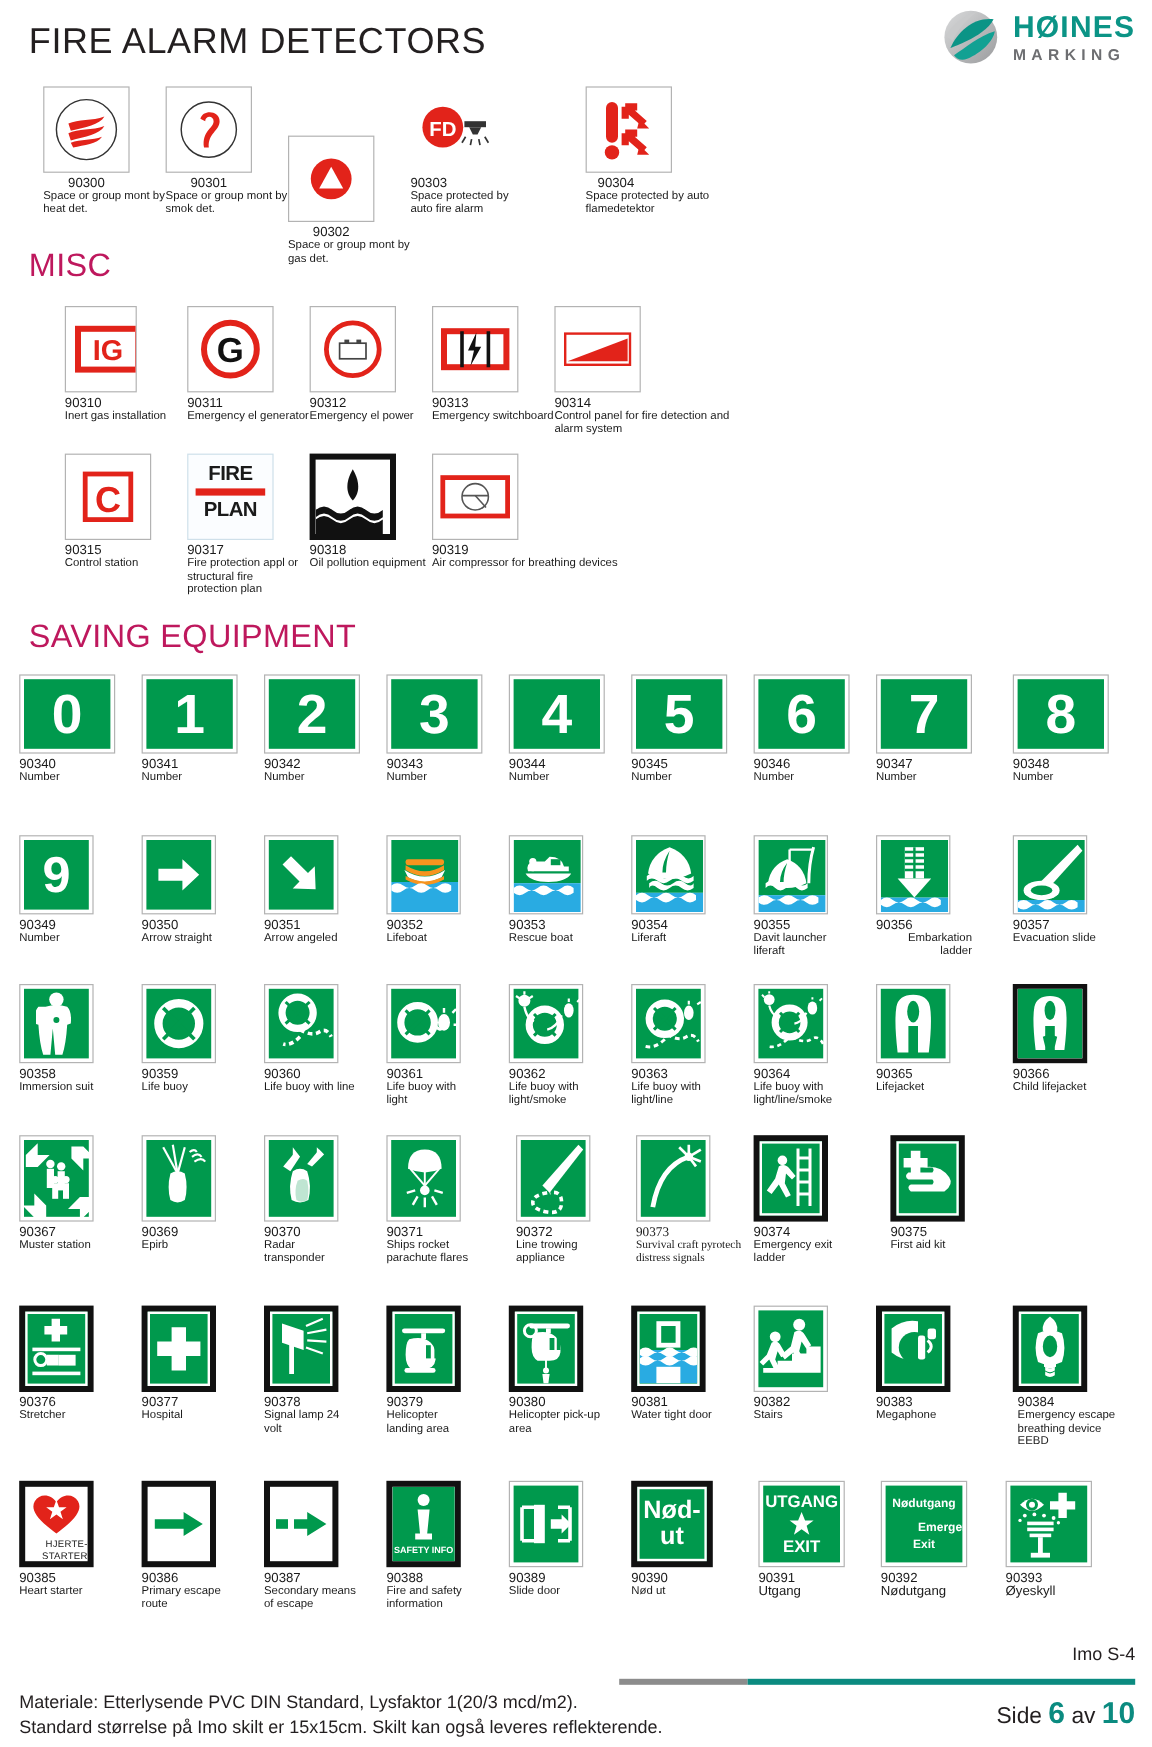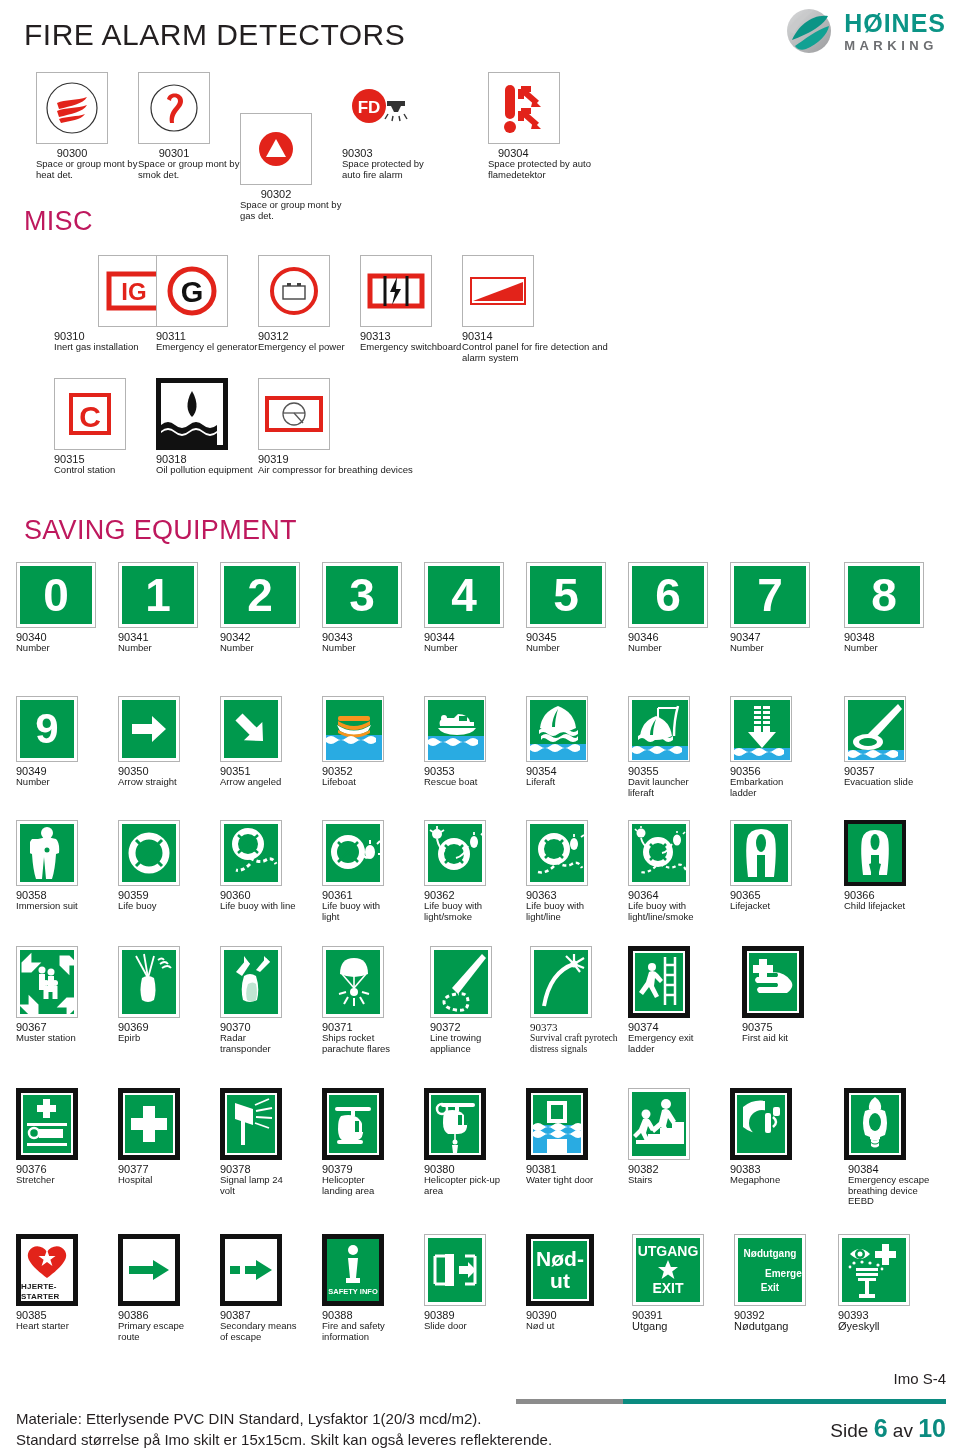--- a/index.html
+++ b/index.html
@@ -170,21 +170,21 @@
         <div class="desc">Space protected by auto flamedetektor</div>
       </div>
     </div>
   </div>
 
   <div class="sect-h" style="left:24px; top:206px;">MISC</div>
 
   <div class="row" style="left:54px; top:255px;">
 
     <div class="cell" style="width:102px;">
-      <div class="tile b-grey" style="width:80px;height:72px;margin-left:44px;">
+      <div class="tile b-grey" style="width:60px;height:72px;">
         <svg width="70" height="70" viewBox="0 0 70 70">
           <rect x="10" y="18" width="50" height="34" fill="none" stroke="#e2231a" stroke-width="5"></rect>
           <text x="35" y="44" font-family="Liberation Sans, sans-serif" font-size="24" font-weight="bold" fill="#e2231a" text-anchor="middle">IG</text>
         </svg>
       </div>
       <div class="cap">
         <div class="code">90310</div>
         <div class="desc">Inert gas installation</div>
       </div>
     </div>
@@ -255,20 +255,31 @@
           <text x="35" y="48" font-family="Liberation Sans, sans-serif" font-size="30" font-weight="bold" fill="#e2231a" text-anchor="middle">C</text>
         </svg>
       </div>
       <div class="cap">
         <div class="code">90315</div>
         <div class="desc">Control station</div>
       </div>
     </div>
 
 
+    <div class="cell" style="width:102px;">
+      <div class="tile b-blue" style="width:72px;height:72px;background:#fbfdff;">
+        <div style="text-align:center;font-size:17px;font-weight:bold;line-height:20px;margin-top:6px;letter-spacing:-.5px;">FIRE</div>
+        <div style="height:6px;background:#e2231a;margin:2px 6px;"></div>
+        <div style="text-align:center;font-size:17px;font-weight:bold;line-height:20px;letter-spacing:-.5px;">PLAN</div>
+      </div>
+      <div class="cap">
+        <div class="code">90317</div>
+        <div class="desc" style="width:96px;">Fire protection appl or structural fire protection plan</div>
+      </div>
+    </div>
 
     <div class="cell" style="width:102px;">
       <div class="tile" style="width:72px;height:72px;border:5px solid #111;background:#fff;">
         <svg width="62" height="62" viewBox="0 0 62 62">
           <path d="M31 8 C24 20 26 29 31 34 C36 29 38 20 31 8 Z" fill="#111"></path>
           <path d="M0 42 q7 -6 14 0 t14 0 t14 0 t14 0 v6 q-7 6 -14 0 t-14 0 t-14 0 t-14 0 Z" fill="#111"></path>
           <path d="M0 50 q7 -6 14 0 t14 0 t14 0 t14 0 v12 H0 Z" fill="#111"></path>
         </svg>
       </div>
       <div class="cap">
@@ -518,21 +529,21 @@
             <line x1="28" y1="6" x2="28" y2="32"></line>
           </g>
           <path d="M14 32 L42 32 L28 48 Z" fill="#fff"></path>
           <g fill="#fff">
               <path d="M0 50 q5 -4 10 0 t10 0 t10 0 t10 0 t10 0 v4 q-5 4 -10 0 t-10 0 t-10 0 t-10 0 t-10 0 Z"></path>
             </g>
         </svg>
       </div>
       <div class="cap">
         <div class="code">90356</div>
-        <div class="desc" style="width:80px;">Embarkation ladder</div>
+        <div class="desc" style="width:80px;text-align:right;">Embarkation ladder</div>
       </div>
     </div>
 
     <div class="cell" style="width:102px;">
       <div class="tile b-grey" style="width:62px;height:66px;padding:3px;margin-left:12px;">
         <svg width="56" height="60" viewBox="0 0 56 60">
           <rect width="56" height="50" fill="#00994d"></rect>
           <rect y="50" width="56" height="10" fill="#29abe2"></rect>
           <path d="M50 4 L18 36 L24 42 L54 9 Z" fill="#fff"></path>
           <ellipse cx="20" cy="42" rx="15" ry="8" fill="#fff"></ellipse>
@@ -1105,21 +1116,21 @@
   </div>
 
   <div class="row" style="left:16px; top:1234px;">
 
     <div class="cell" style="width:102px;">
       <div class="tile" style="width:62px;height:72px;border:5px solid #111;background:#fff;">
         <svg width="48" height="38" viewBox="0 0 48 38" style="margin:3px auto 0;">
           <path d="M24 36 C8 24 2 16 6 9 C10 2 20 3 24 10 C28 3 38 2 42 9 C46 16 40 24 24 36 Z" fill="#e2231a"></path>
           <path d="M24 8 l2.2 6 h6.3 l-5.1 3.8 l2 6.2 l-5.4 -4 l-5.4 4 l2 -6.2 l-5.1 -3.8 h6.3 Z" fill="#fff"></path>
         </svg>
-        <div style="text-align:left;font-size:8px;font-weight:bold;line-height:9.5px;letter-spacing:.2px;margin-top:2px;">
+        <div style="text-align:right;font-size:8px;font-weight:normal;line-height:9.5px;letter-spacing:.2px;margin-top:2px;">
           <div>HJERTE-</div>
           <div>STARTER</div>
         </div>
       </div>
       <div class="cap">
         <div class="code">90385</div>
         <div class="desc">Heart starter</div>
       </div>
     </div>
 

